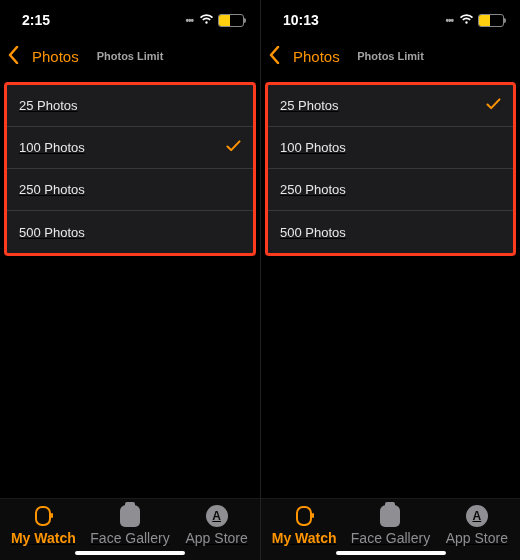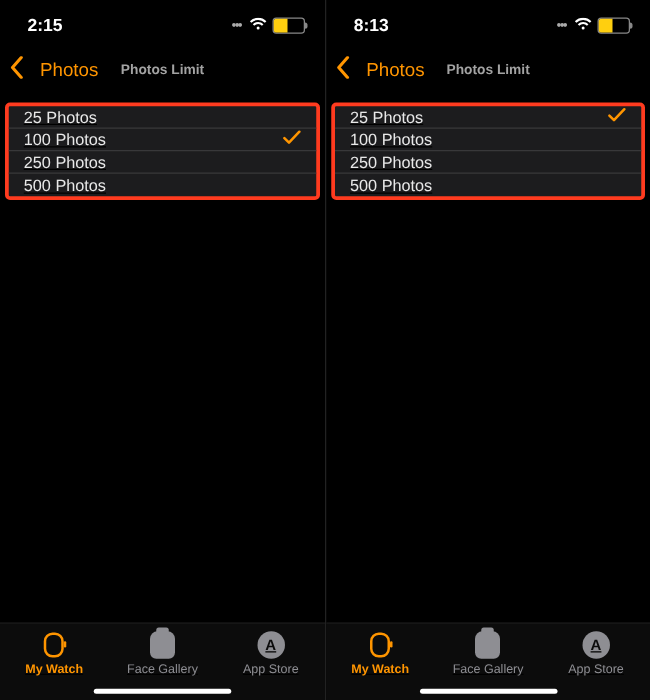--- a/index.html
+++ b/index.html
@@ -18,30 +18,30 @@
   .dots { letter-spacing: -1px; font-size: 10px; color: #aaa; margin-right: 2px; }
 
   
   .navbar { height: 32px; display: flex; align-items: center; position: relative; padding: 0 8px; }
   .back { display: flex; align-items: center; gap: 13px; color: inherit; font-size: 15px; }
   .back-chevron { width: 11px; height: 18px; }
   .nav-title { position: absolute; left: 0; right: 0; text-align: center; color: #a3a3a3; font-size: 11px; font-weight: 600; pointer-events: none; }
 
   
   .list-wrap { margin: 10px 4px 0 4px; border: 3px solid #ff3b1f; border-radius: 4px; background: #1c1c1e; }
-  .row { height: 18px; display: flex; align-items: center; justify-content: space-between; padding: 0 12px; color: #e8e8e8; font-size: 13px; border-bottom: 1px solid #38383a; }
+  .row { height: 42px; display: flex; align-items: center; justify-content: space-between; padding: 0 12px; color: #e8e8e8; font-size: 13px; border-bottom: 1px solid #38383a; }
   .row:last-child { border-bottom: none; }
   .check { width: 15px; height: 12px; }
 
   .spacer { flex: 1; }
 
   
   .tabbar { height: 62px; background: #0c0c0c; border-top: 1px solid #1a1a1a; display: flex; align-items: flex-start; justify-content: space-around; padding-top: 6px; position: relative; }
   .tab { display: flex; flex-direction: column; align-items: center; gap: 3px; width: 80px; }
-  .tab-label { font-size: 10px; color: #8e8e93; }
+  .tab-label { font-size: 14px; color: #8e8e93; }
   .tab.active .tab-label { font-weight: 600; }
   .tab-icon { width: 22px; height: 22px; display: flex; align-items: center; justify-content: center; }
   .home-indicator { position: absolute; bottom: 5px; left: 50%; transform: translateX(-50%); width: 110px; height: 4px; border-radius: 3px; background: #fff; }
 
   .circle { width: 22px; height: 22px; border-radius: 50%; background: #8e8e93; display: flex; align-items: center; justify-content: center; color: #0c0c0c; font-size: 12px; font-weight: 700; font-family: Arial; }
   .face-gallery-icon { width: 20px; height: 22px; background: #8e8e93; border-radius: 6px 6px 5px 5px; position: relative; }
   .face-gallery-icon::before { content: ""; position: absolute; top: -3px; left: 5px; width: 10px; height: 4px; background: #8e8e93; border-radius: 2px 2px 0 0; }
   .watch-shape { width: 16px; height: 20px; border: 2px solid; border-radius: 7px; position: relative; }
   .watch-shape::before { content: ""; position: absolute; right: -4px; top: 5px; width: 2px; height: 5px; background: currentColor; border-radius: 1px; }
 </style>
@@ -110,21 +110,21 @@
         <span class="tab-icon">
             <span class="circle">A</span>
           </span>
         <span class="tab-label" style="color:#8e8e93">App Store</span>
       </div>
     <div class="home-indicator"></div>
   </div>
   </div>
     <div class="phone">
     <div class="statusbar">
-      <span>8:13</span>
+      <span>10:13</span>
       <span class="status-right">
         <span class="dots">•••</span>
         <span><svg class="wifi" viewBox="0 0 20 14">
               <path d="M10 12.5a1.6 1.6 0 100-3.2 1.6 1.6 0 000 3.2zM4.3 6.8a8 8 0 0111.4 0l-1.6 1.6a5.8 5.8 0 00-8.2 0L4.3 6.8zM1.2 3.7a12.4 12.4 0 0117.6 0l-1.6 1.6a10.1 10.1 0 00-14.4 0L1.2 3.7z" fill="#fff"></path>
             </svg></span>
         <span class="battery">
             <span class="battery-fill" style="width:45%;background:#ffcf0f"></span>
           </span>
       </span>
     </div>

